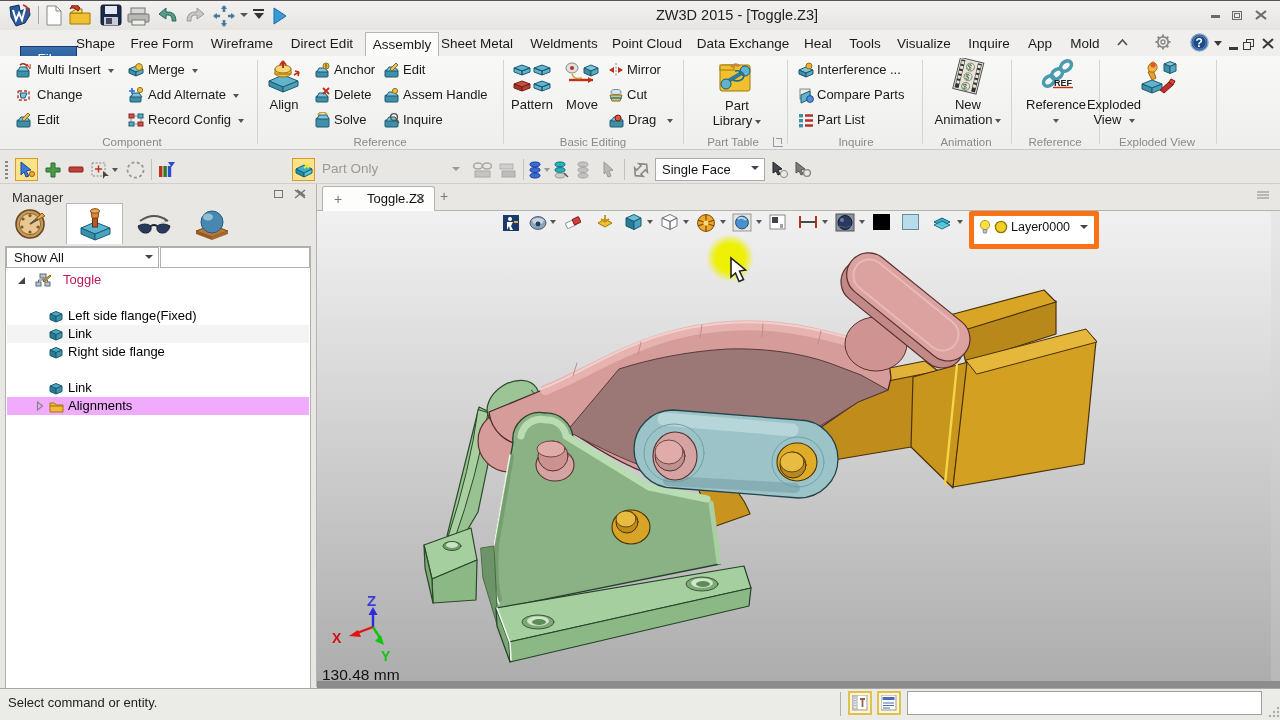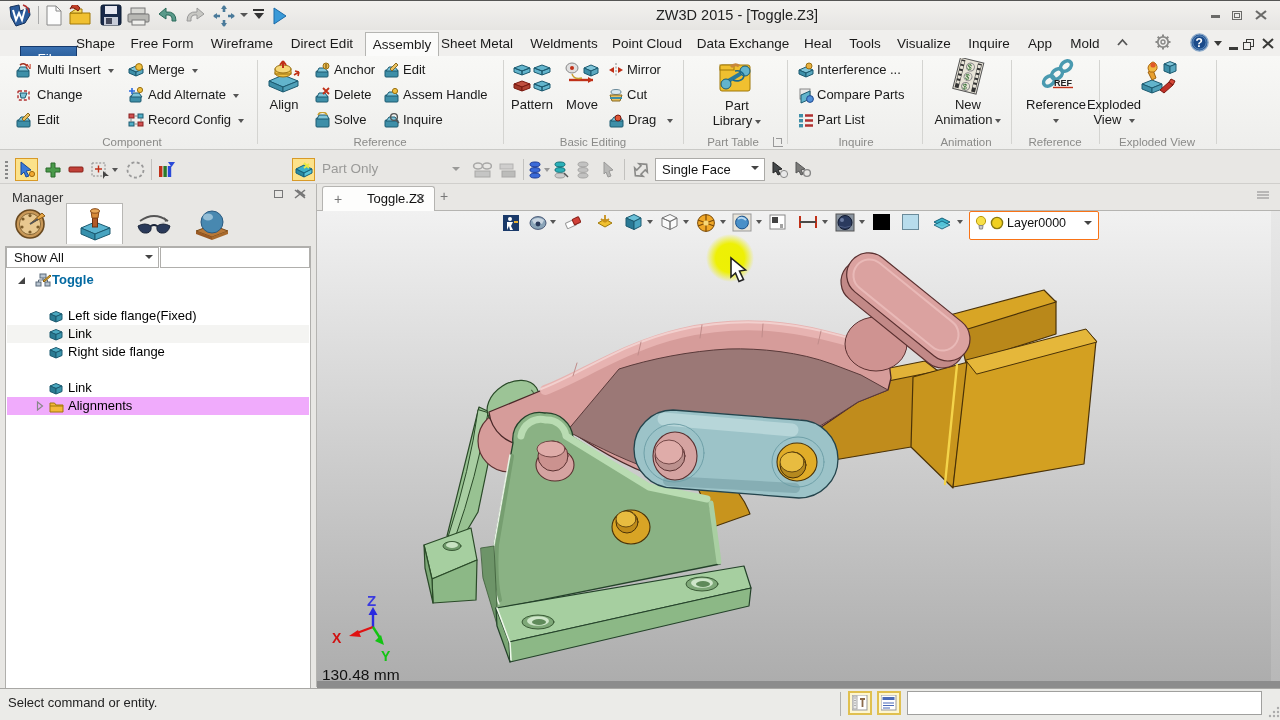--- a/index.html
+++ b/index.html
@@ -546,21 +546,21 @@
       <svg class="abs" style="left:10px;top:5px" width="9" height="9">
         <path d="M8 1 L8 8 L1 8 Z" fill="#444"></path>
       </svg>
       <svg class="abs" style="left:28px;top:2px" width="16" height="15">
         <rect x="5" y="1" width="6" height="4" fill="#b8c4d0" stroke="#5a6a7a"></rect>
         <rect x="1" y="9" width="5" height="4" fill="#b8c4d0" stroke="#5a6a7a"></rect>
         <rect x="10" y="9" width="5" height="4" fill="#b8c4d0" stroke="#5a6a7a"></rect>
         <path d="M8 5 L8 7 M3.5 9 L3.5 7 L12.5 7 L12.5 9" fill="none" stroke="#5a6a7a"></path>
         <path d="M8 8 L15 2 L16 3 L9 9 Z" fill="#e8b030" stroke="#8a6010"></path>
       </svg>
-      <span style="position:absolute;left:45px;color:#0369a1;font-weight:bold;">Toggle</span>
+      <span style="position:absolute;left:56px;color:#be185d;font-weight:normal;">Toggle</span>
     </div>
 <div class="trow" style="top:60px;">
       <svg class="abs" style="left:42px;top:3px" width="14" height="13">
         <path d="M1 4 L7 1.5 L13 4 L7 6.5 Z" fill="#4aa8c0" stroke="#1c5a70"></path>
         <path d="M1 4 L7 6.5 L7 12 L1 9.5 Z" fill="#2a7a92" stroke="#1c5a70"></path>
         <path d="M13 4 L7 6.5 L7 12 L13 9.5 Z" fill="#3a94ac" stroke="#1c5a70"></path>
       </svg>
       <span style="position:absolute;left:61px;">Left side flange(Fixed)</span>
     </div>
 <div class="trow" style="top:78px;background:#f4f4f2;">
@@ -777,21 +777,21 @@
       <path d="M4 13 q6 3 12 0" stroke="#4a5a80" fill="none"></path>
     </svg>
 <div class="abs" style="left:542px;top:9px;width:0;height:0;border-left:3.4px solid transparent;border-right:3.4px solid transparent;border-top:4px solid #555;"></div>
 <div class="abs" style="left:556px;top:3px;width:17px;height:16px;background:#000;"></div>
 <div class="abs" style="left:585px;top:3px;width:17px;height:16px;background:#b8dcec;border:1px solid #6a8a9a;box-sizing:border-box;"></div>
 <svg class="abs" style="left:615px;top:4px" width="20" height="15">
       <path d="M2 7 L10 3 L18 7 L10 11 Z" fill="#38b0c8" stroke="#14607a"></path>
       <path d="M2 10 L10 6 L18 10 L10 14 Z" fill="#58c8dc" stroke="#14607a" opacity="0.9"></path>
     </svg>
 <div class="abs" style="left:640px;top:9px;width:0;height:0;border-left:3.4px solid transparent;border-right:3.4px solid transparent;border-top:4px solid #555;"></div>
-<div class="abs" style="left:652px;top:0px;width:130px;height:29px;background:#fff;border:1px solid #f97316;border-radius:2px;box-sizing:border-box;">
+<div class="abs" style="left:652px;top:0px;width:130px;height:38px;background:#fff;border:5px solid #f97316;border-radius:2px;box-sizing:border-box;">
 <svg class="abs" style="left:4px;top:3px" width="14" height="16">
         <circle cx="7" cy="6" r="4.6" fill="#f8e048" stroke="#b89a10"></circle>
         <path d="M5 10.5 L9 10.5 L8.5 14 L5.5 14 Z" fill="#c8c8c8" stroke="#888"></path>
       </svg>
 <circle class="abs"></circle>
 <svg class="abs" style="left:20px;top:4px" width="14" height="14">
         <circle cx="7" cy="7" r="5.6" fill="#f0d020" stroke="#8a7a10" stroke-width="1.4"></circle>
       </svg>
 <span style="position:absolute;left:37px;top:4px;font-size:12.5px;color:#111;">Layer0000</span>
 <span style="position:absolute;right:6px;top:9px;width:0;height:0;border-left:4px solid transparent;border-right:4px solid transparent;border-top:4px solid #444;"></span>

